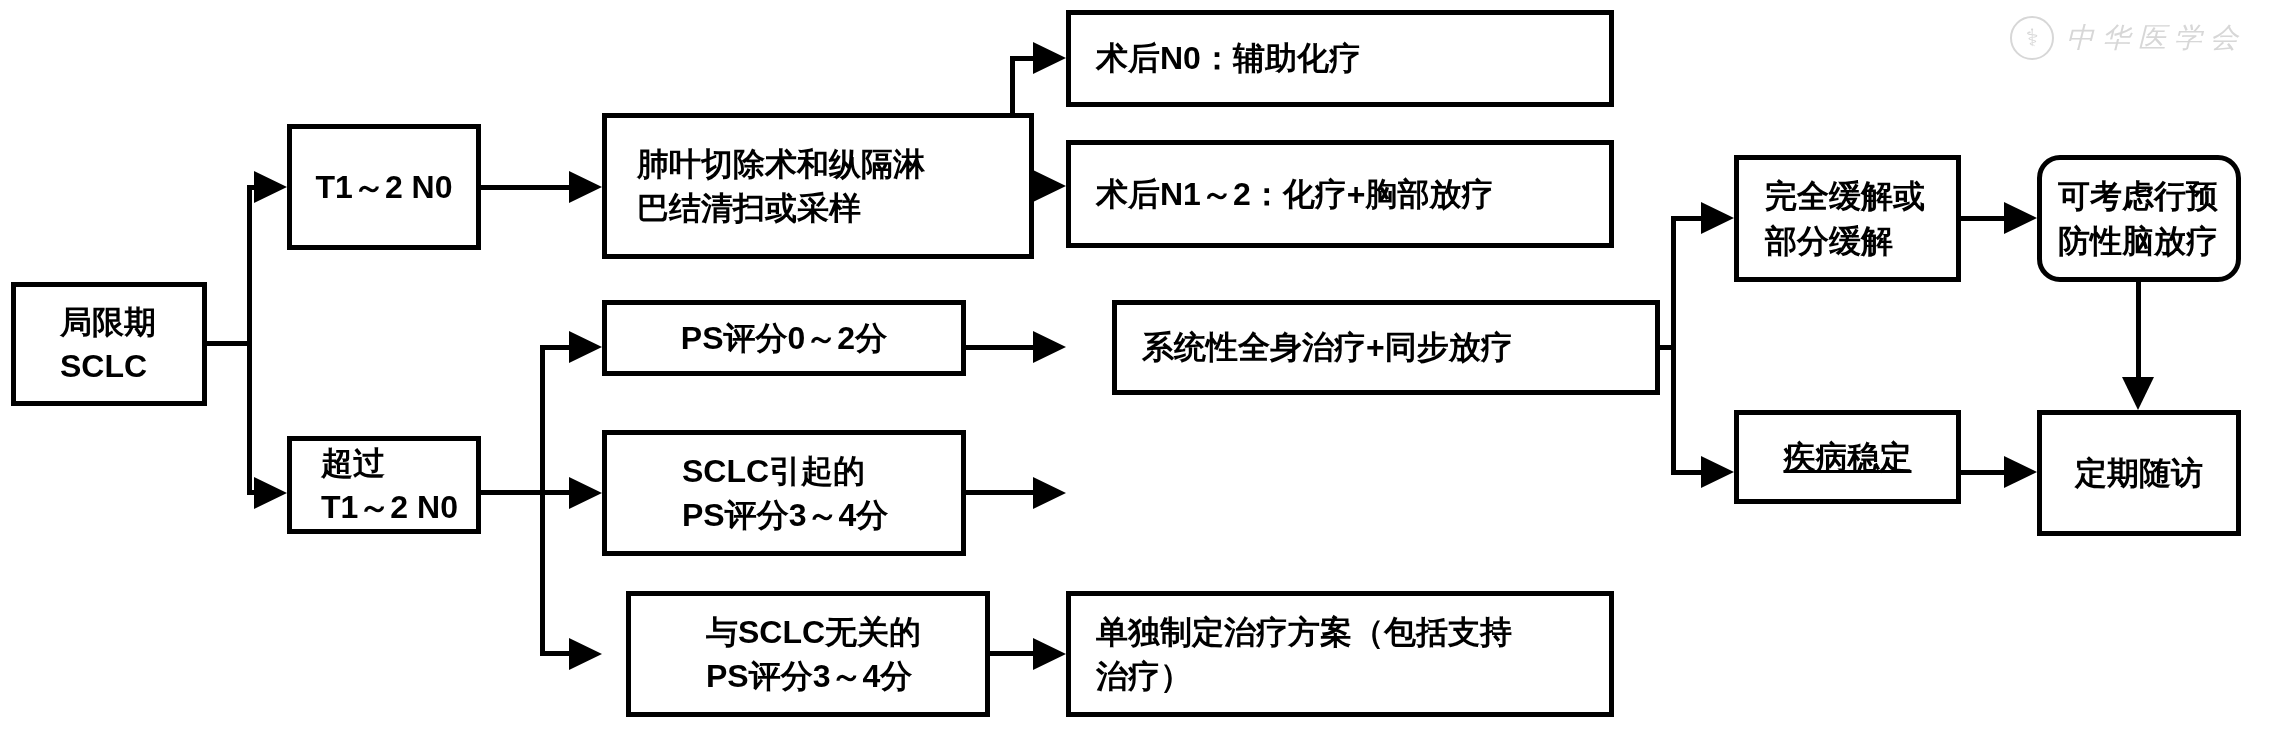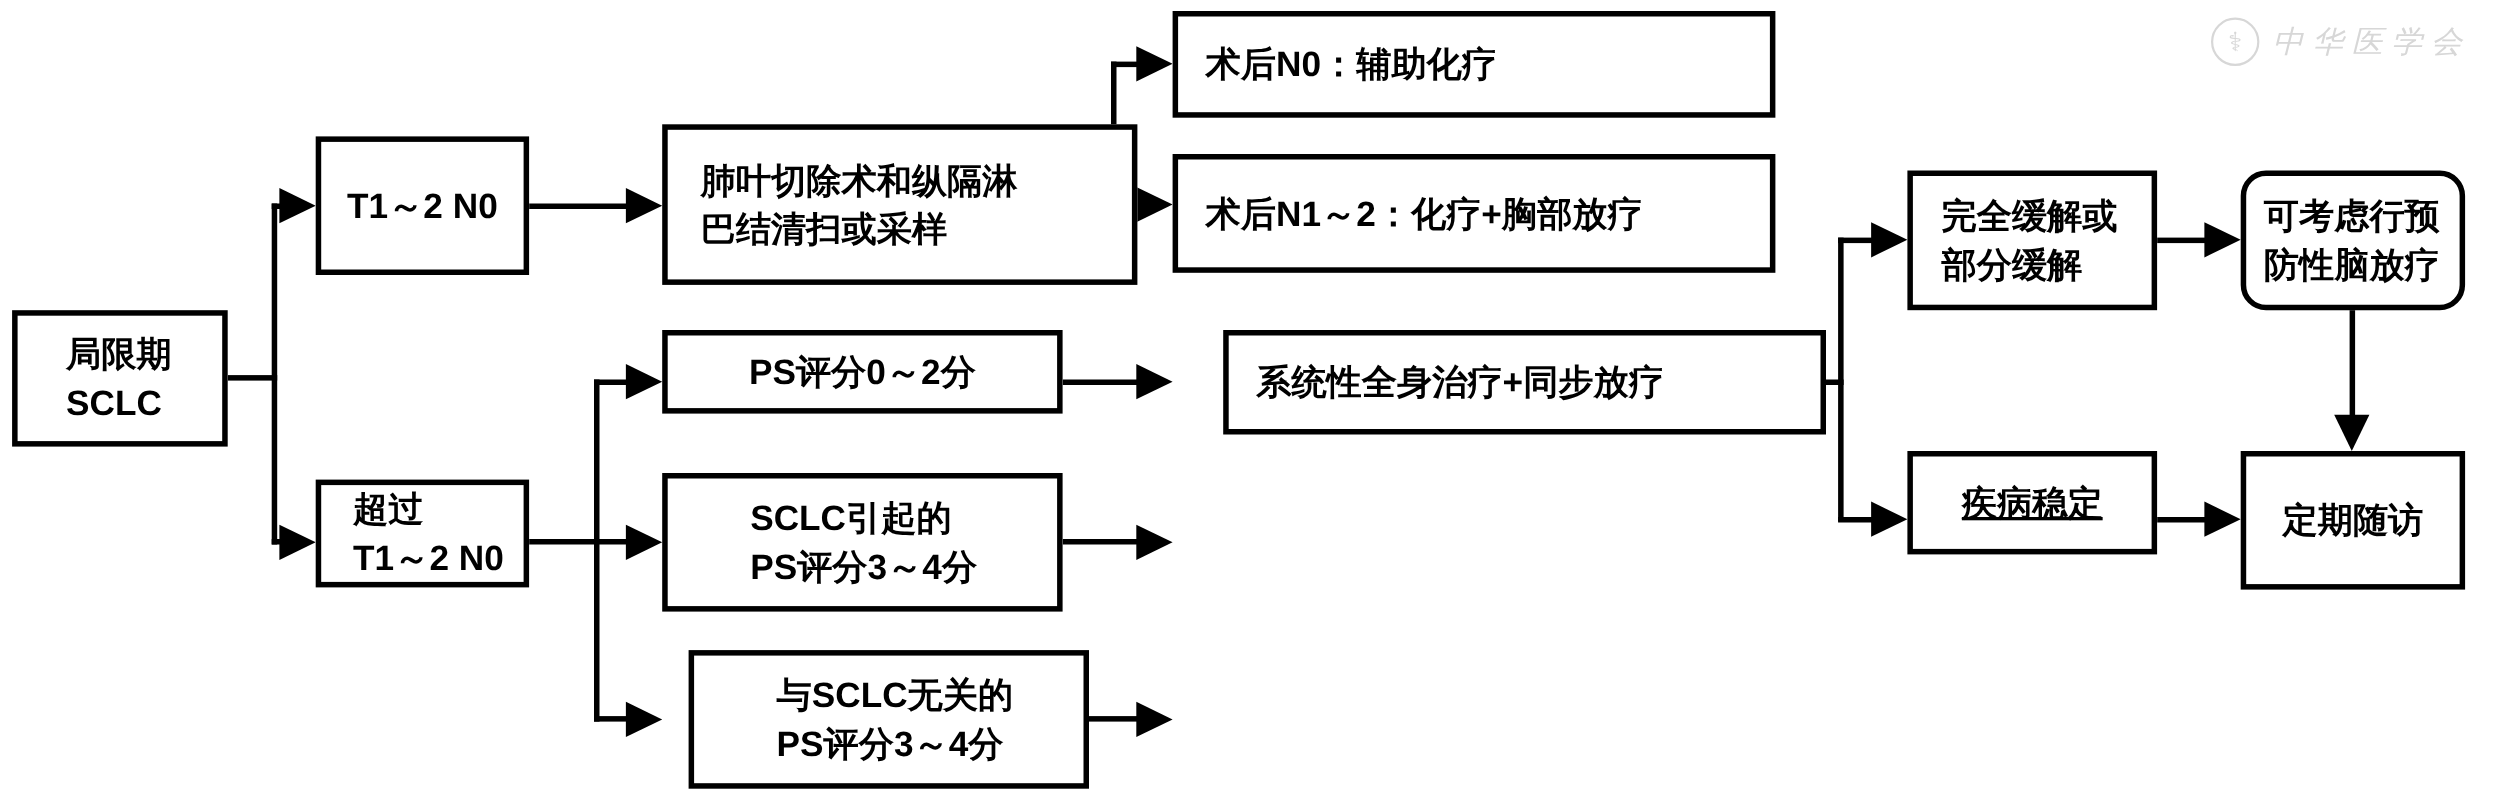--- a/index.html
+++ b/index.html
@@ -216,20 +216,26 @@
   </div>
 
 
   <div class="box b-nonsclc">
     <div class="txt">
       <span class="ln">与SCLC无关的</span>
       <span class="ln">PS评分3～4分</span>
     </div>
   </div>
 
+  <div class="box b-indiv">
+    <div class="txt">
+      <span class="ln">单独制定治疗方案（包括支持</span>
+      <span class="ln">治疗）</span>
+    </div>
+  </div>
 
   <div class="box b-crpr">
     <div class="txt">
       <span class="ln">完全缓解或</span>
       <span class="ln">部分缓解</span>
     </div>
   </div>
 
   <div class="box b-pci">
     <div class="txt">

